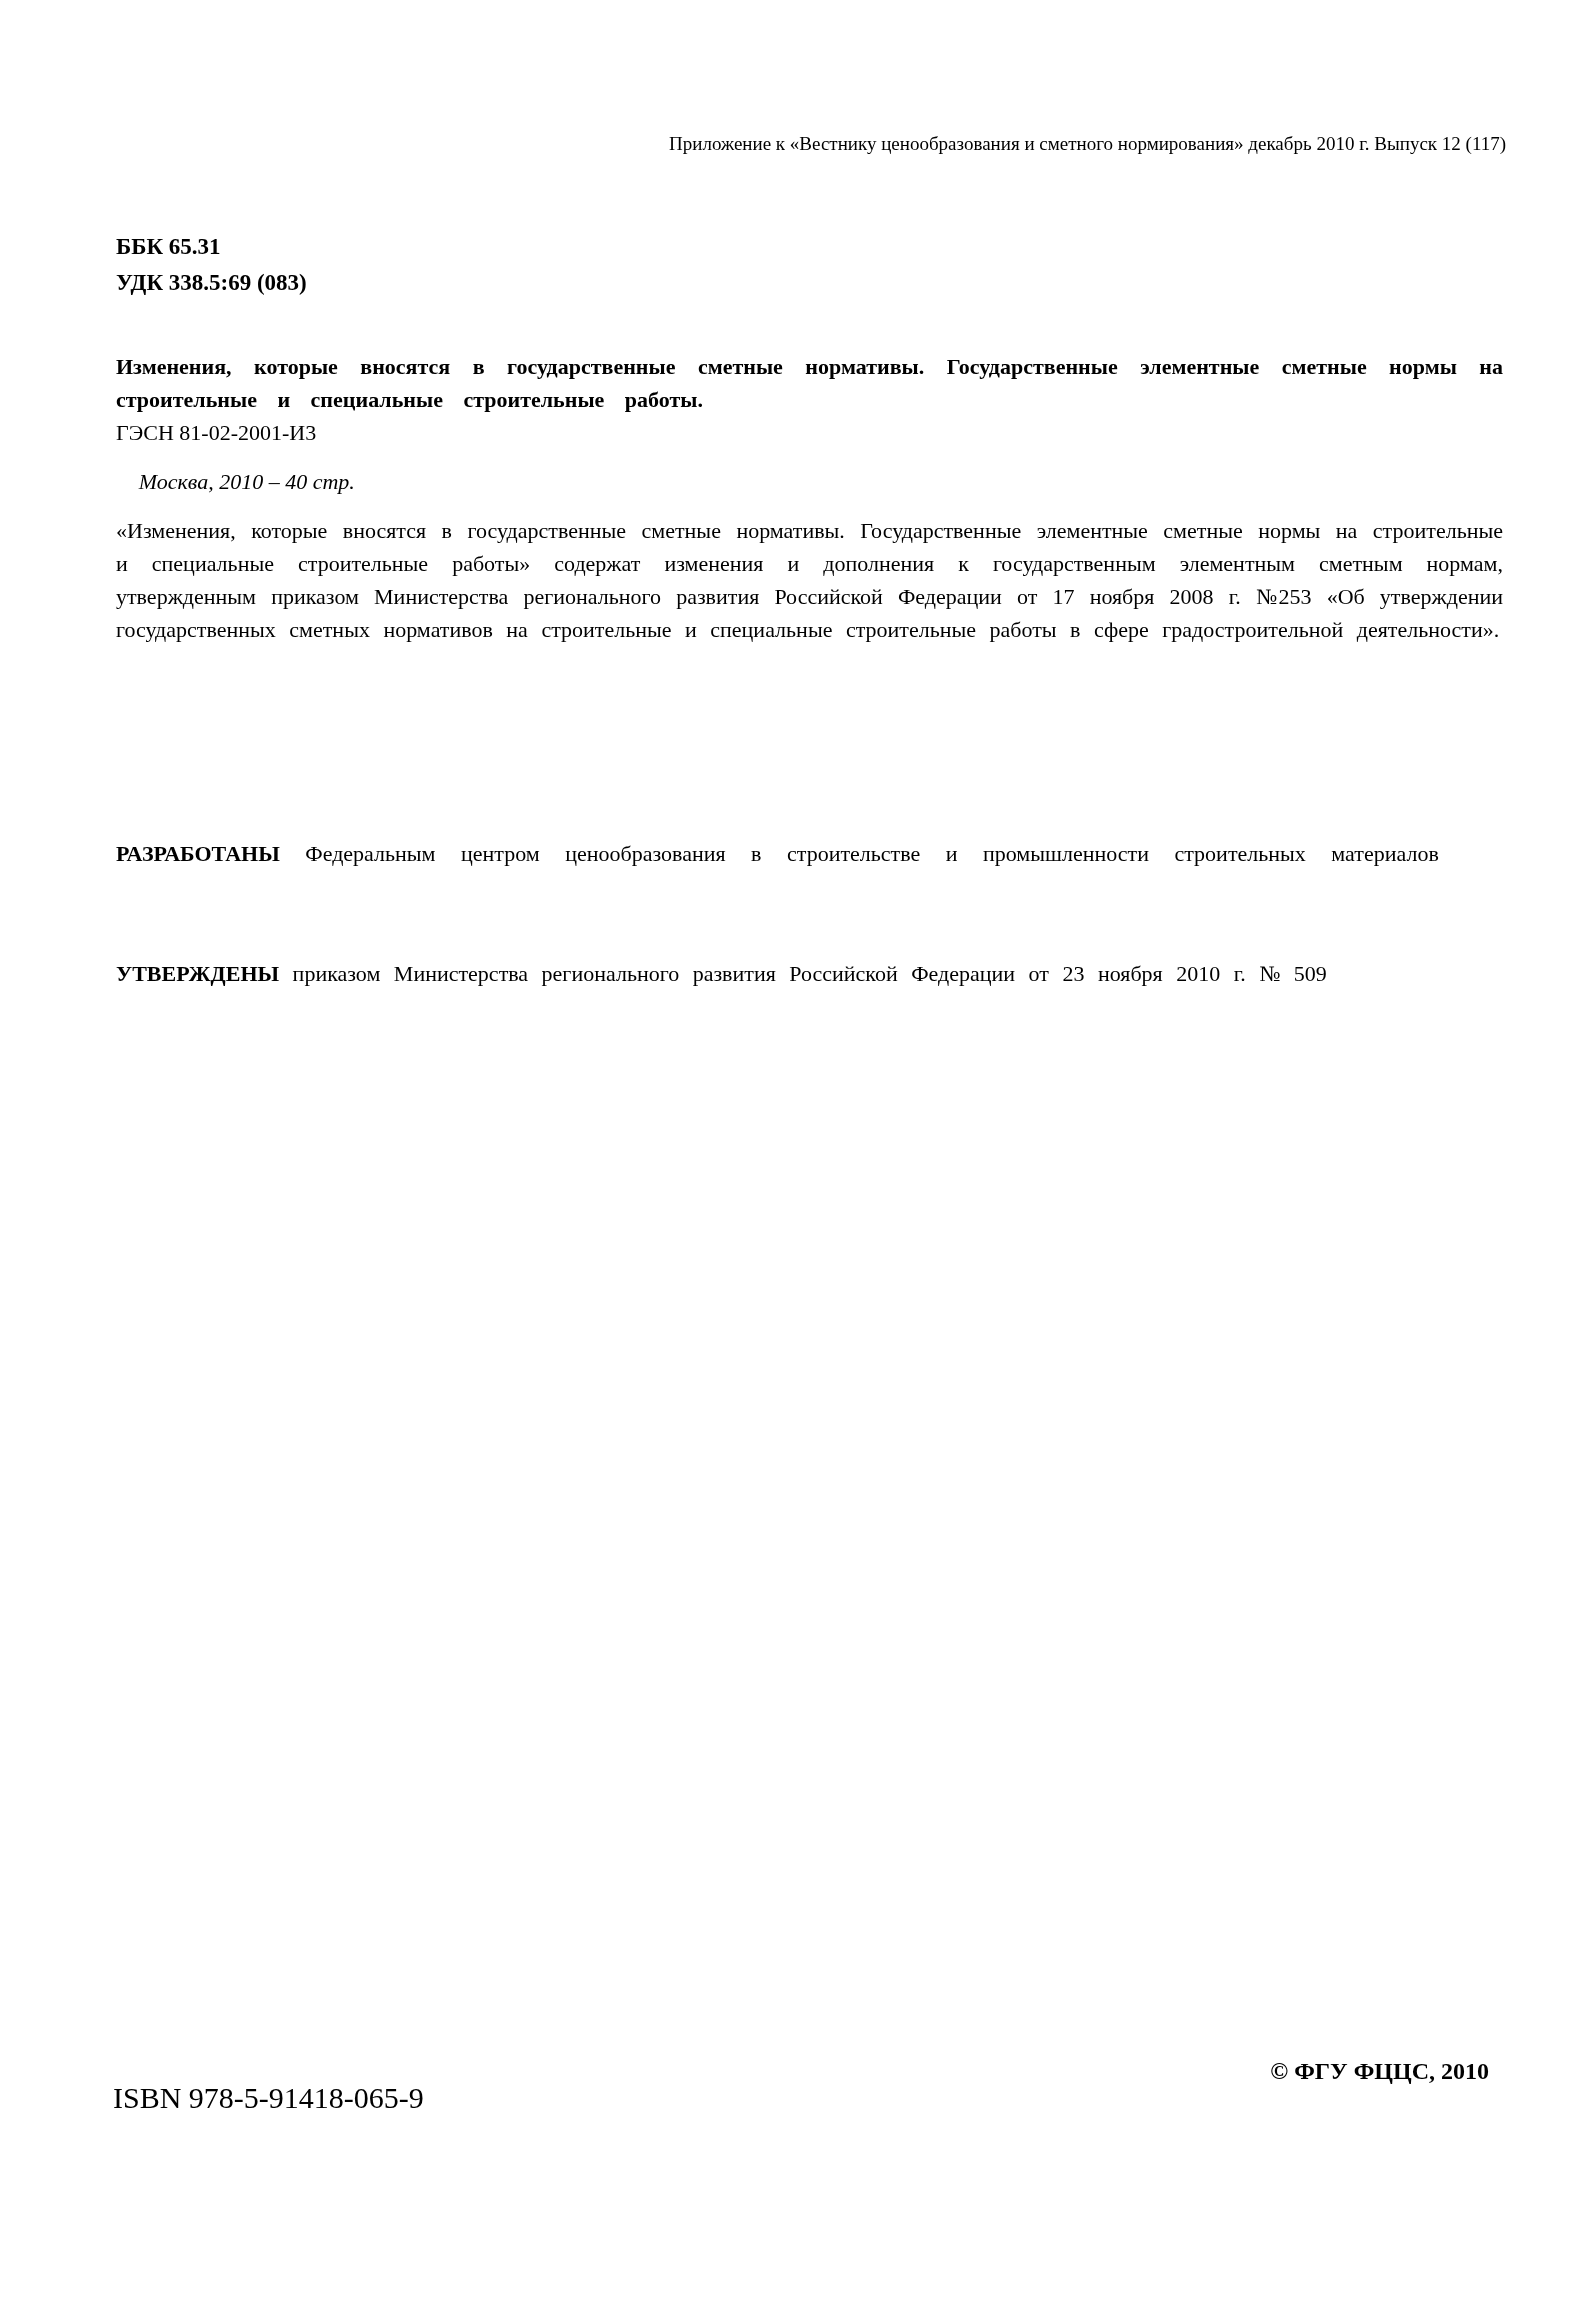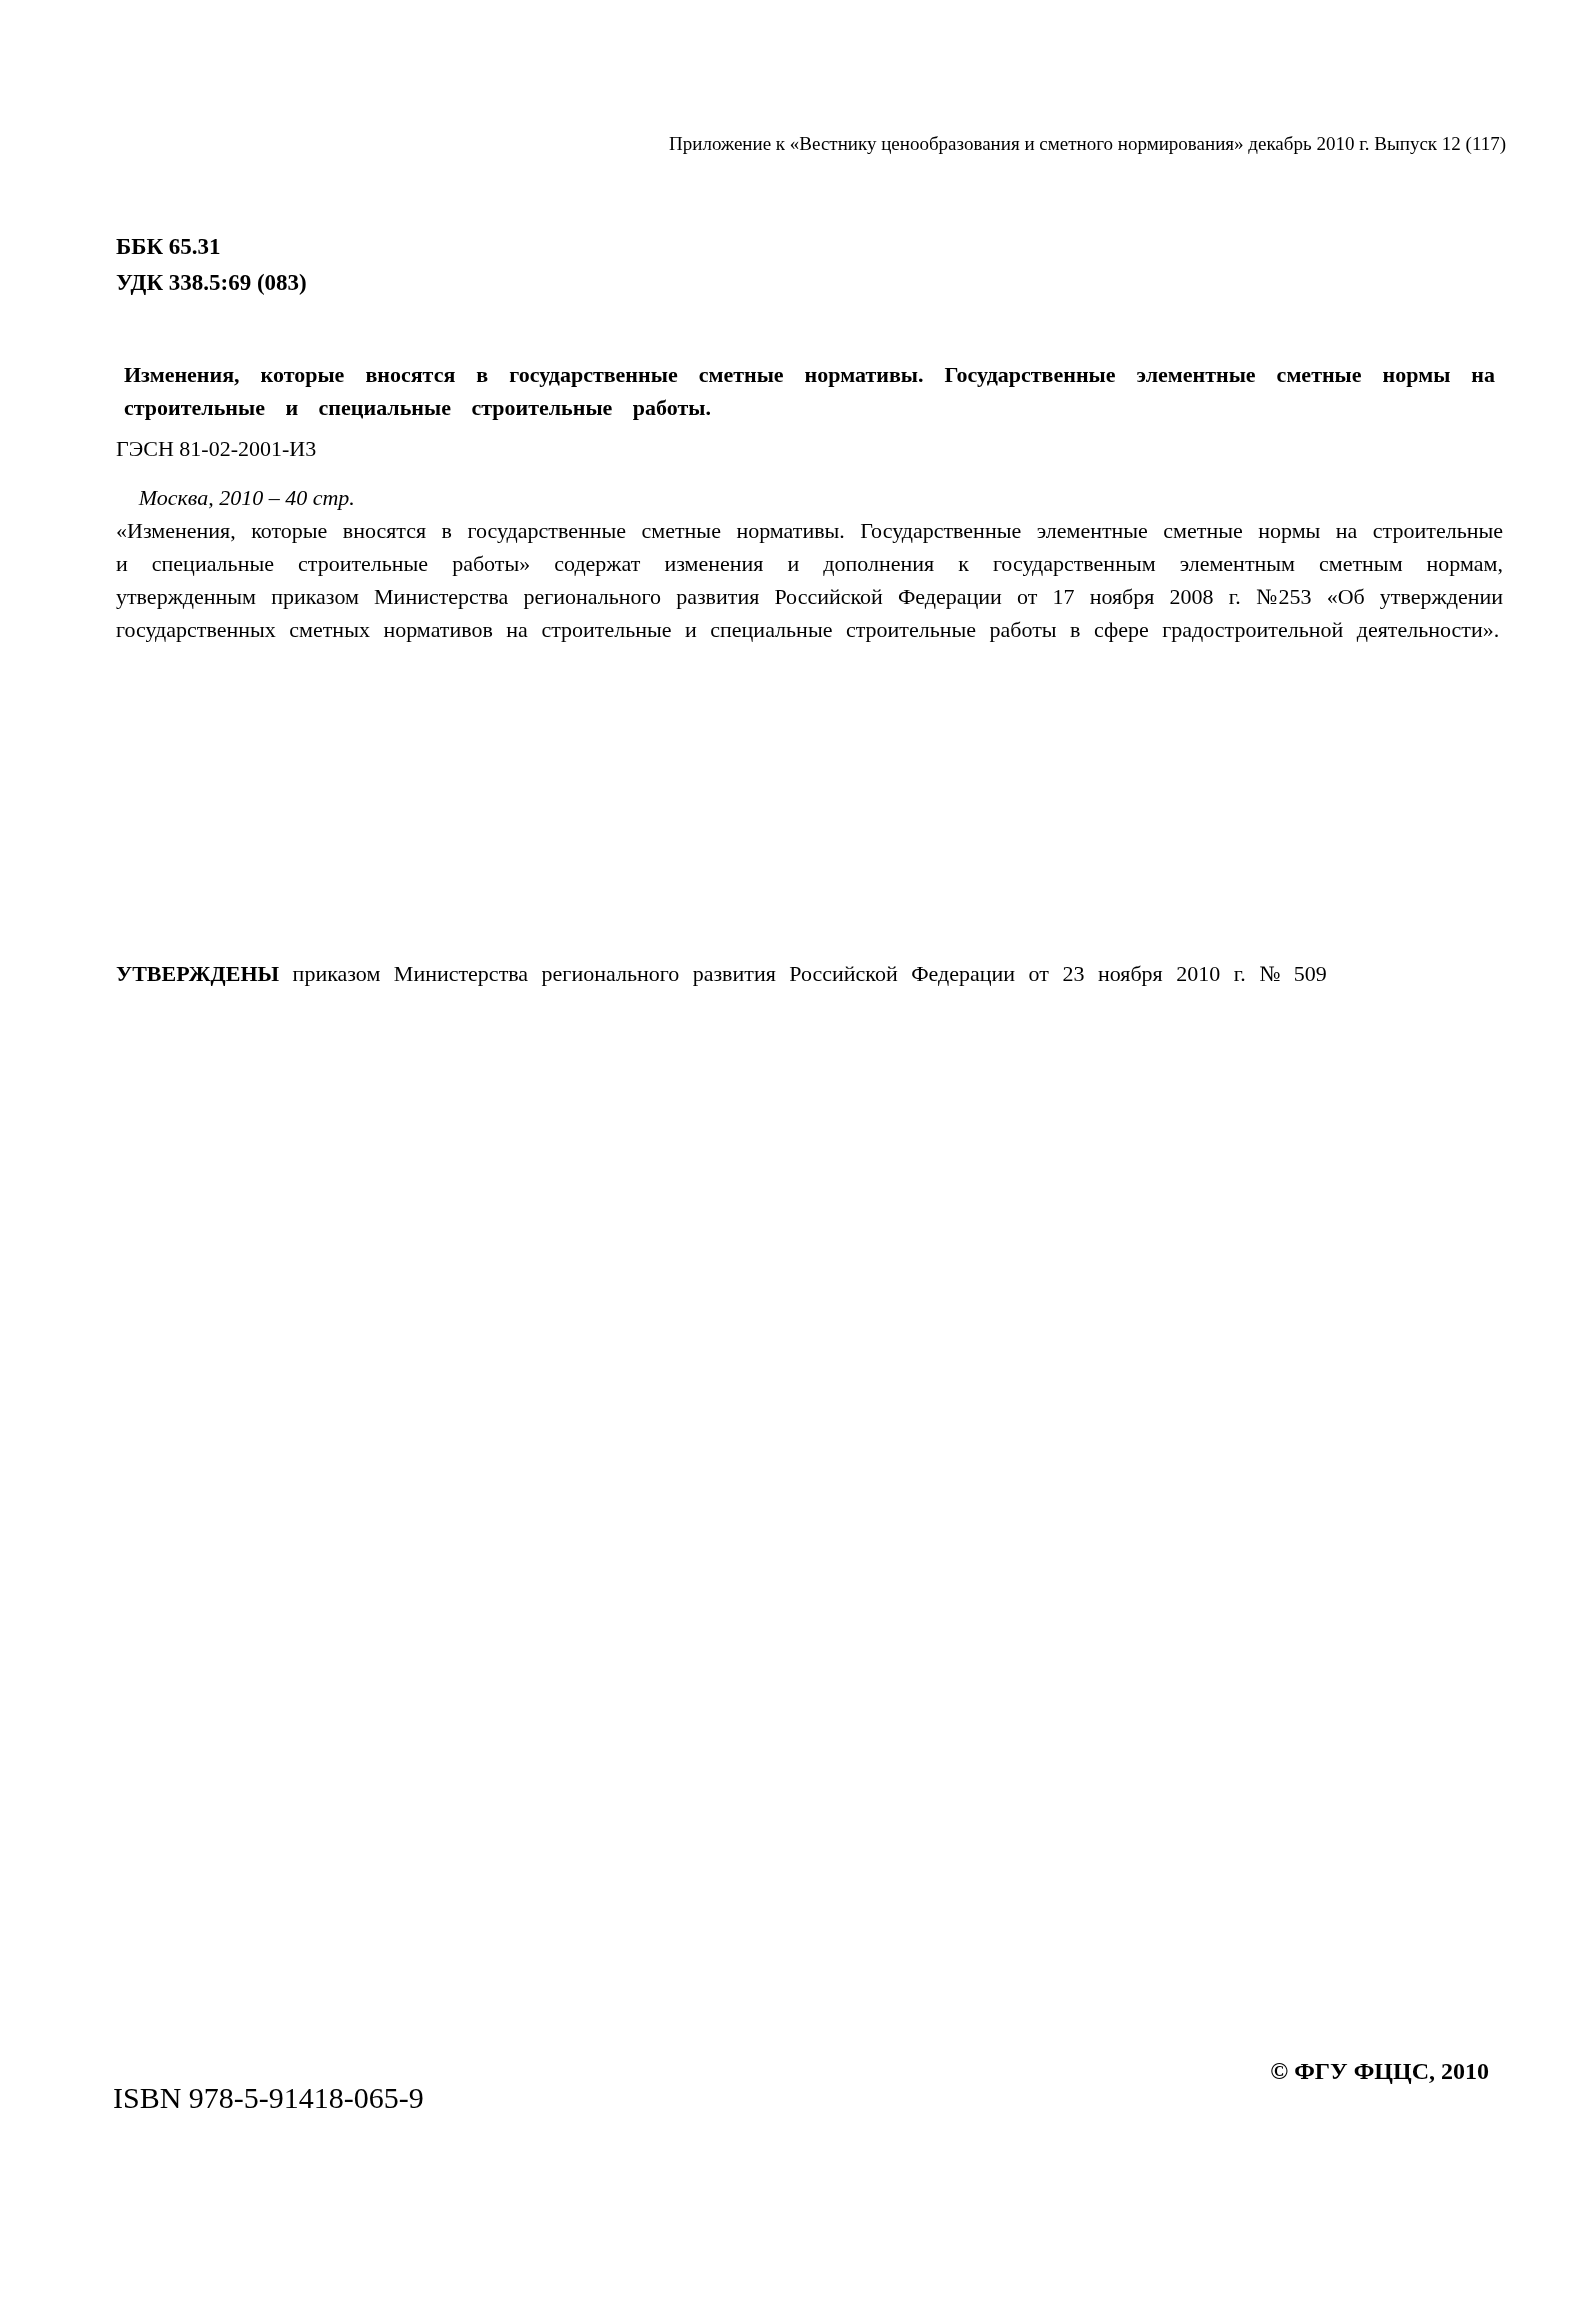--- a/index.html
+++ b/index.html
@@ -36,21 +36,21 @@
   }
 
   .title-block {
     top: 350px;
     left: 116px;
     width: 1387px;
     font-size: 22px;
     line-height: 33px;
   }
   .title-block .doc-title {
-    margin: 8px;
+    margin: 0;
     font-weight: bold;
     text-align: justify;
     word-spacing: 15px;
   }
   .title-block .doc-code {
     margin: 0;
     font-weight: normal;
   }
   .title-block .doc-imprint {
     margin: 16px;
@@ -120,20 +120,24 @@
   </div>
 
   <div class="abs title-block">
     <p class="doc-title">Изменения, которые вносятся в государственные сметные нормативы. Государственные элементные сметные нормы на строительные и специальные строительные работы.</p>
     <p class="doc-code">ГЭСН 81-02-2001-И3</p>
     <p class="doc-imprint">Москва, 2010 – 40 стр.</p>
   </div>
 
   <p class="abs abstract">«Изменения, которые вносятся в государственные сметные нормативы. Государственные элементные сметные нормы на строительные и специальные строительные работы» содержат изменения и дополнения к государственным элементным сметным нормам, утвержденным приказом Министерства регионального развития Российской Федерации от 17 ноября 2008 г. №253 «Об утверждении государственных сметных нормативов на строительные и специальные строительные работы в сфере градостроительной деятельности».</p>
 
+  <p class="abs developed">
+    <span class="lead-word">РАЗРАБОТАНЫ</span>
+    <span>Федеральным центром ценообразования в строительстве и промышленности строительных материалов</span>
+  </p>
 
   <p class="abs approved">
     <span class="lead-word">УТВЕРЖДЕНЫ</span>
     <span>приказом Министерства регионального развития Российской Федерации от 23 ноября 2010 г. № 509</span>
   </p>
 
   <div class="abs copyright">© ФГУ ФЦЦС, 2010</div>
 
   <div class="abs isbn">ISBN 978-5-91418-065-9</div>
 

